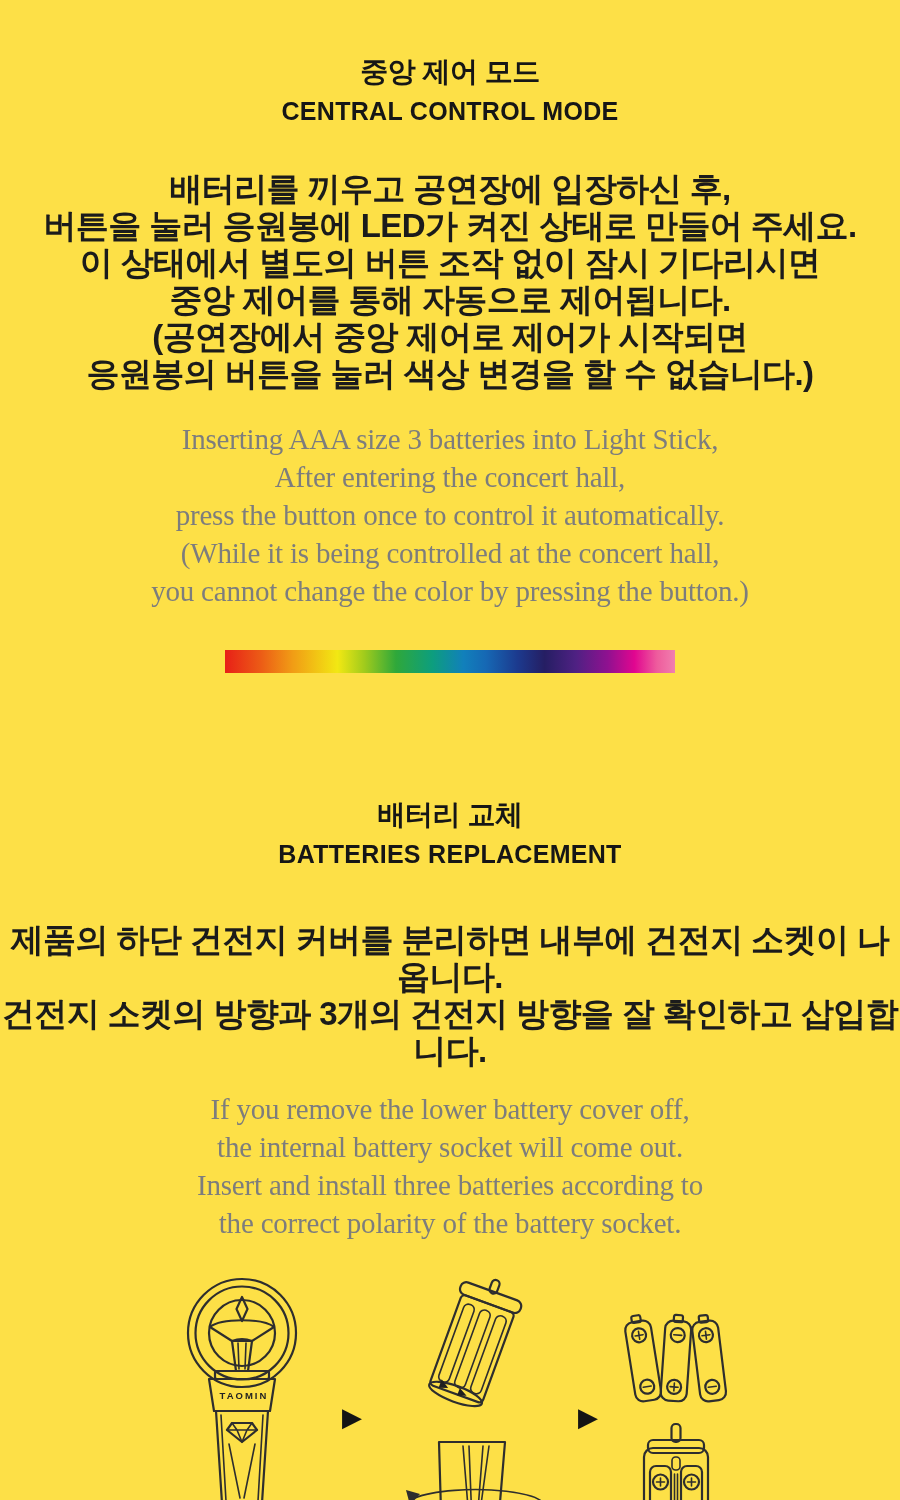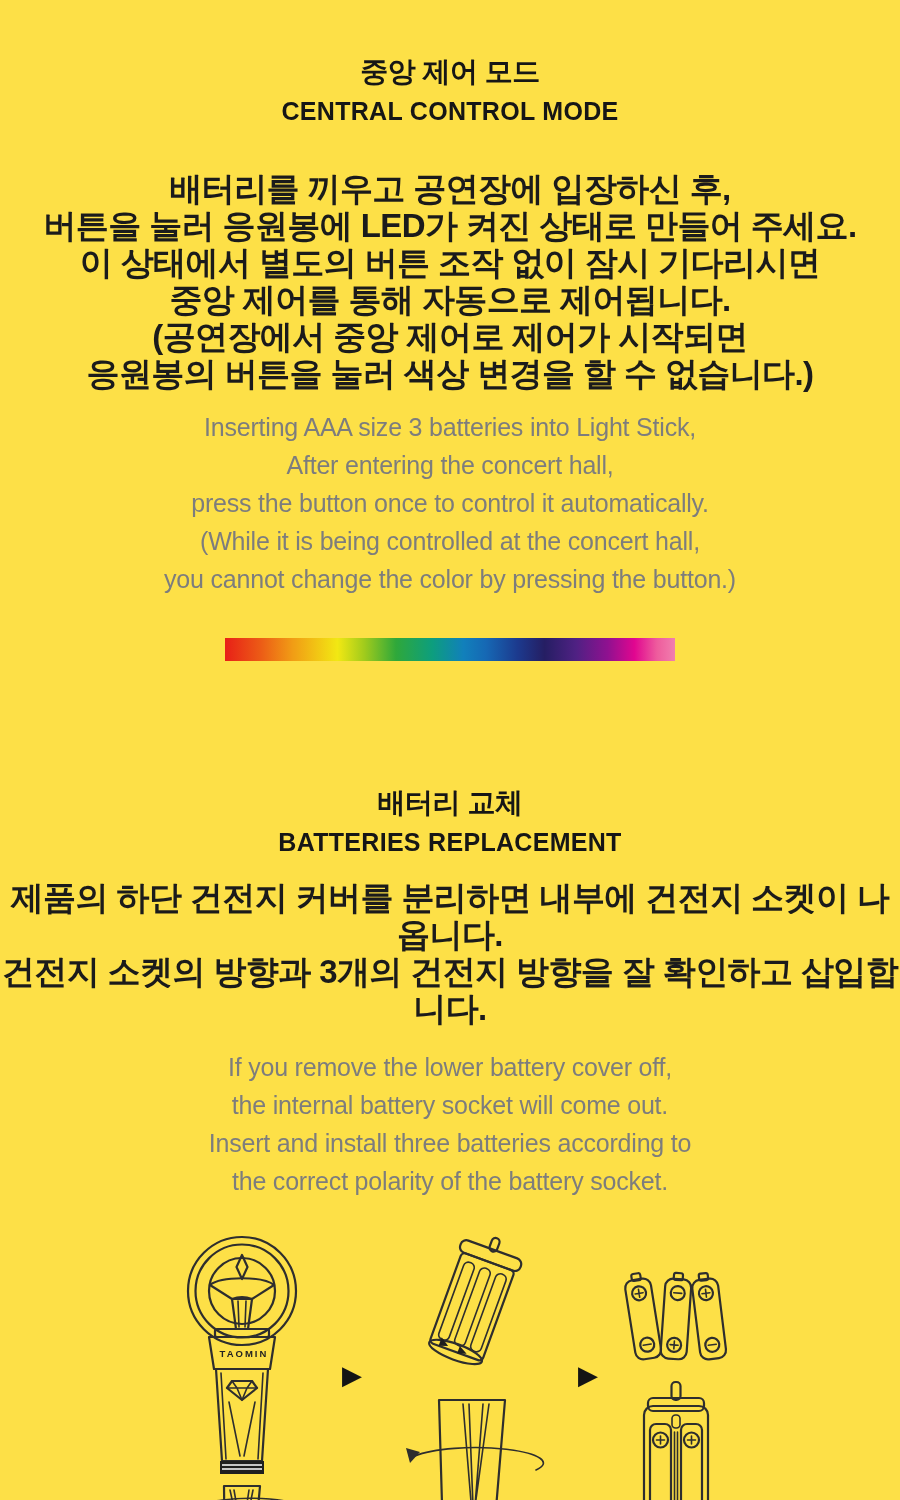--- a/index.html
+++ b/index.html
@@ -15,25 +15,25 @@
   }
   .title-block{padding-top:52px;}
   .title-block.second{padding-top:0;margin-top:122px;}
   .title-ko{font-size:28px;font-weight:700;line-height:40px;letter-spacing:-0.5px;color:#161616;}
   .title-en{font-size:25px;font-weight:700;line-height:38px;letter-spacing:0.3px;color:#161616;}
   .body-ko{
     margin:40px 0 0 0;
     font-size:33px;font-weight:600;line-height:37px;
     letter-spacing:-0.6px;color:#1b1b1b;white-space:pre-line;
   }
-  .body-ko.second{margin-top:18px;}
+  .body-ko.second{margin-top:48px;}
   .body-en{
-    margin:16px 0 0 0;
-    font-size:25px;font-weight:400;line-height:38px;
-    letter-spacing:-0.2px;color:#7d7d7d;white-space:pre-line;
+    margin:28px 0 0 0;
+    font-size:29px;font-weight:400;line-height:38px;
+    letter-spacing:-0.2px;color:#7d7d7d;white-space:pre-line;font-family:Liberation Serif, serif;
   }
   .body-en.second{margin-top:21px;}
   .rainbow-bar{
     width:450px;height:23px;
     margin:40px auto 0 auto;
     background:#ccc; 
   }
   .illustration-row{
     display:flex;justify-content:center;align-items:flex-start;
     gap:20px;margin-top:34px;height:320px;

